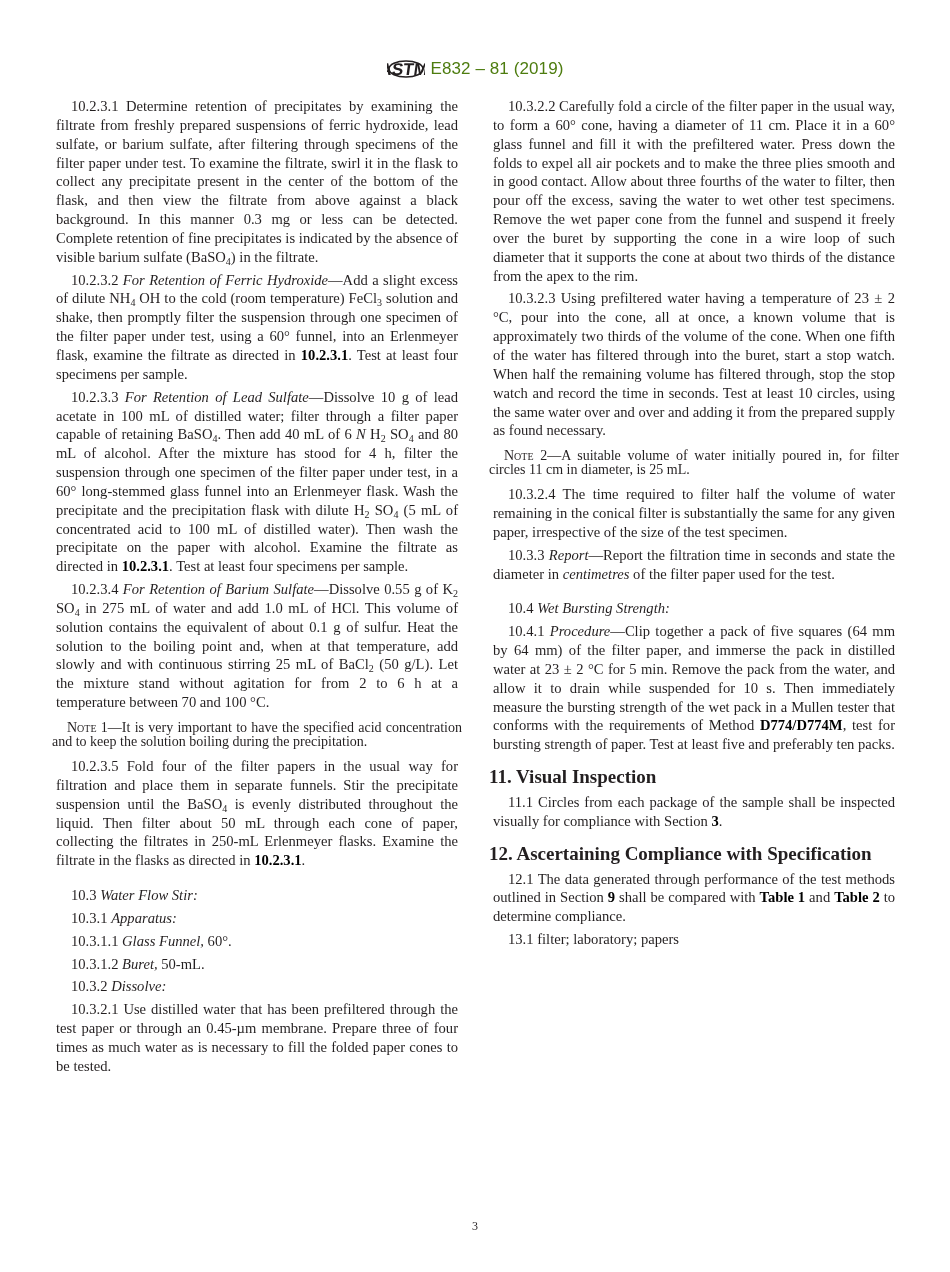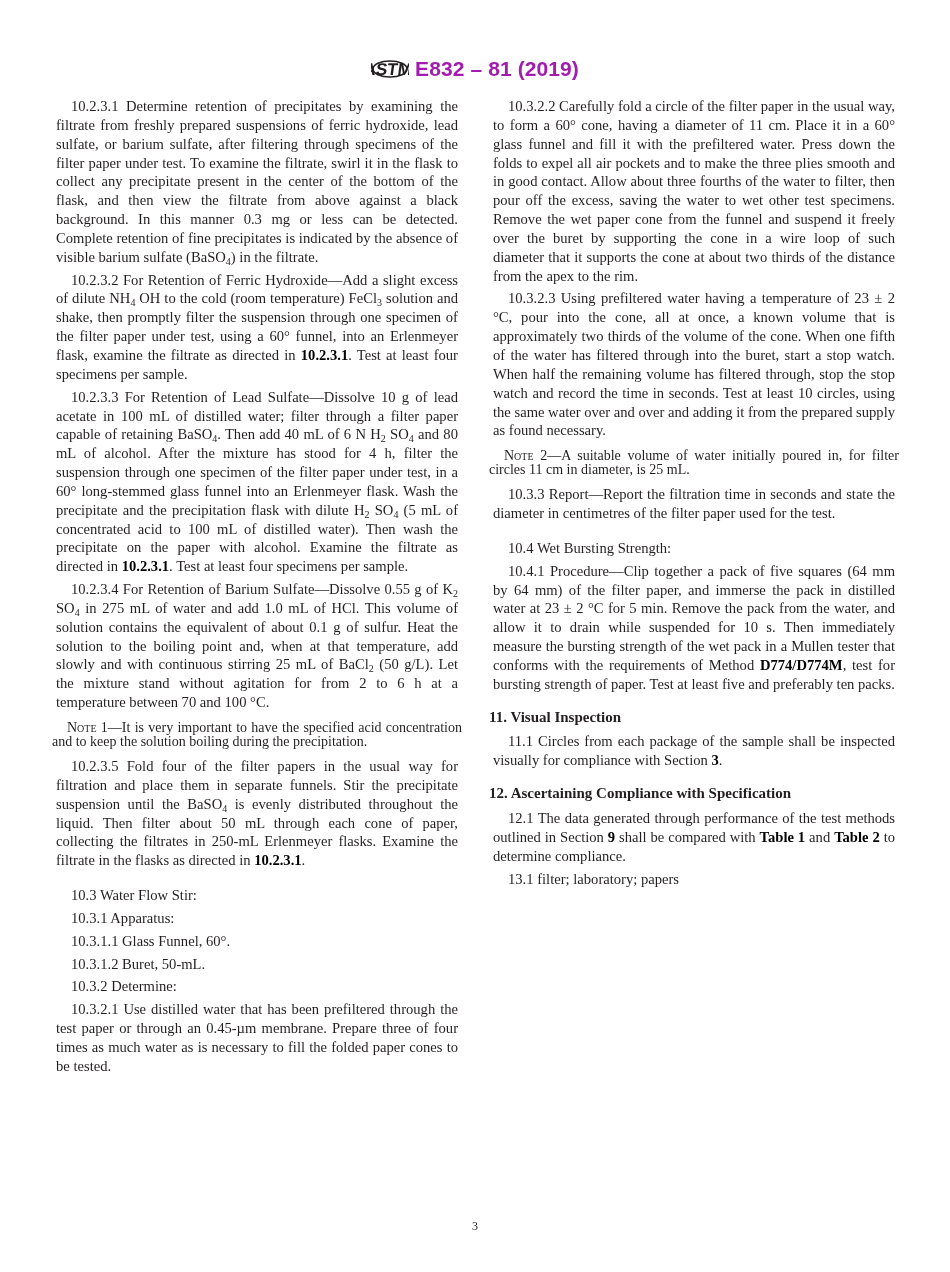--- a/index.html
+++ b/index.html
@@ -8,38 +8,38 @@
     font-family: "Liberation Serif", "DejaVu Serif", serif;
     color: #231f20;
   }
   .header {
     position: absolute; top: 54px; left: 0; width: 950px;
     display: flex; justify-content: center; align-items: center; gap: 6px;
   }
   .logo { width: 38px; height: 30px; display: inline-block; }
   .doc-id {
     font-family: "Liberation Sans", "DejaVu Sans", sans-serif;
-    font-weight: bold; font-size: 21px; color: #a21caf; letter-spacing: 0.1px;
+    font-weight: normal; font-size: 17px; color: #4d7c0f; letter-spacing: 0.1px;
   }
   .col {
     position: absolute; top: 93px; width: 410px;
     font-size: 14.6px; line-height: 18.85px; text-align: justify;
   }
   .col.left { left: 52px; }
   .col.right { left: 489px; }
   p { margin: 4px; text-indent: 15px; }
-  .it { }
+  .it { font-style: italic; }
   .link { color: #000000; font-weight: bold; }
   sub { font-size: 10px; line-height: 0; vertical-align: -3px; }
   .note {
     font-size: 14px; line-height: 14px; margin: 9px 0 8px 0; text-indent: 15px;
   }
   .note .note-label { font-variant: small-caps; }
   .heading {
-    font-weight: bold; font-size: 15px; margin: 14px 0 6px 0; text-indent: 0;
+    font-weight: bold; font-size: 19px; margin: 14px 0 6px 0; text-indent: 0;
   }
   .gap { height: 8px; }
   .page-number {
     position: absolute; top: 1219px; left: 0; width: 950px; text-align: center;
     font-size: 12px;
   }
 </style>
 </head>
 <body>
 
@@ -63,30 +63,31 @@
   <p class="note"><span class="note-label">Note 1</span><span>—It is very important to have the specified acid concentration and to keep the solution boiling during the precipitation.</span></p>
 
   <p><span>10.2.3.5 Fold four of the filter papers in the usual way for filtration and place them in separate funnels. Stir the precipitate suspension until the BaSO</span><sub>4</sub><span> is evenly distributed throughout the liquid. Then filter about 50 mL through each cone of paper, collecting the filtrates in 250-mL Erlenmeyer flasks. Examine the filtrate in the flasks as directed in </span><span class="link">10.2.3.1</span><span>.</span></p>
 
   <div class="gap"></div>
 
   <p><span>10.3 </span><span class="it">Water Flow Stir:</span></p>
   <p><span>10.3.1 </span><span class="it">Apparatus:</span></p>
   <p><span>10.3.1.1 </span><span class="it">Glass Funnel,</span><span> 60°.</span></p>
   <p><span>10.3.1.2 </span><span class="it">Buret,</span><span> 50-mL.</span></p>
-  <p><span>10.3.2 </span><span class="it">Determine:</span></p>
+  <p><span>10.3.2 </span><span class="it">Dissolve:</span></p>
   <p>10.3.2.1 Use distilled water that has been prefiltered through the test paper or through an 0.45-µm membrane. Prepare three of four times as much water as is necessary to fill the folded paper cones to be tested.</p>
 </div>
 
 <div class="col right">
   <p>10.3.2.2 Carefully fold a circle of the filter paper in the usual way, to form a 60° cone, having a diameter of 11 cm. Place it in a 60° glass funnel and fill it with the prefiltered water. Press down the folds to expel all air pockets and to make the three plies smooth and in good contact. Allow about three fourths of the water to filter, then pour off the excess, saving the water to wet other test specimens. Remove the wet paper cone from the funnel and suspend it freely over the buret by supporting the cone in a wire loop of such diameter that it supports the cone at about two thirds of the distance from the apex to the rim.</p>
   <p>10.3.2.3 Using prefiltered water having a temperature of 23 ± 2 °C, pour into the cone, all at once, a known volume that is approximately two thirds of the volume of the cone. When one fifth of the water has filtered through into the buret, start a stop watch. When half the remaining volume has filtered through, stop the stop watch and record the time in seconds. Test at least 10 circles, using the same water over and over and adding it from the prepared supply as found necessary.</p>
 
   <p class="note"><span class="note-label">Note 2</span><span>—A suitable volume of water initially poured in, for filter circles 11 cm in diameter, is 25 mL.</span></p>
 
+  <p>10.3.2.4 The time required to filter half the volume of water remaining in the conical filter is substantially the same for any given paper, irrespective of the size of the test specimen.</p>
   <p><span>10.3.3 </span><span class="it">Report</span><span>—Report the filtration time in seconds and state the diameter in </span><span class="it">centimetres</span><span> of the filter paper used for the test.</span></p>
 
   <div class="gap"></div>
 
   <p><span>10.4 </span><span class="it">Wet Bursting Strength:</span></p>
   <p><span>10.4.1 </span><span class="it">Procedure</span><span>—Clip together a pack of five squares (64 mm by 64 mm) of the filter paper, and immerse the pack in distilled water at 23 ± 2 °C for 5 min. Remove the pack from the water, and allow it to drain while suspended for 10 s. Then immediately measure the bursting strength of the wet pack in a Mullen tester that conforms with the requirements of Method </span><span class="link">D774/D774M</span><span>, test for bursting strength of paper. Test at least five and preferably ten packs.</span></p>
 
   <p class="heading">11. Visual Inspection</p>
   <p><span>11.1 Circles from each package of the sample shall be inspected visually for compliance with Section </span><span class="link">3</span><span>.</span></p>
 

